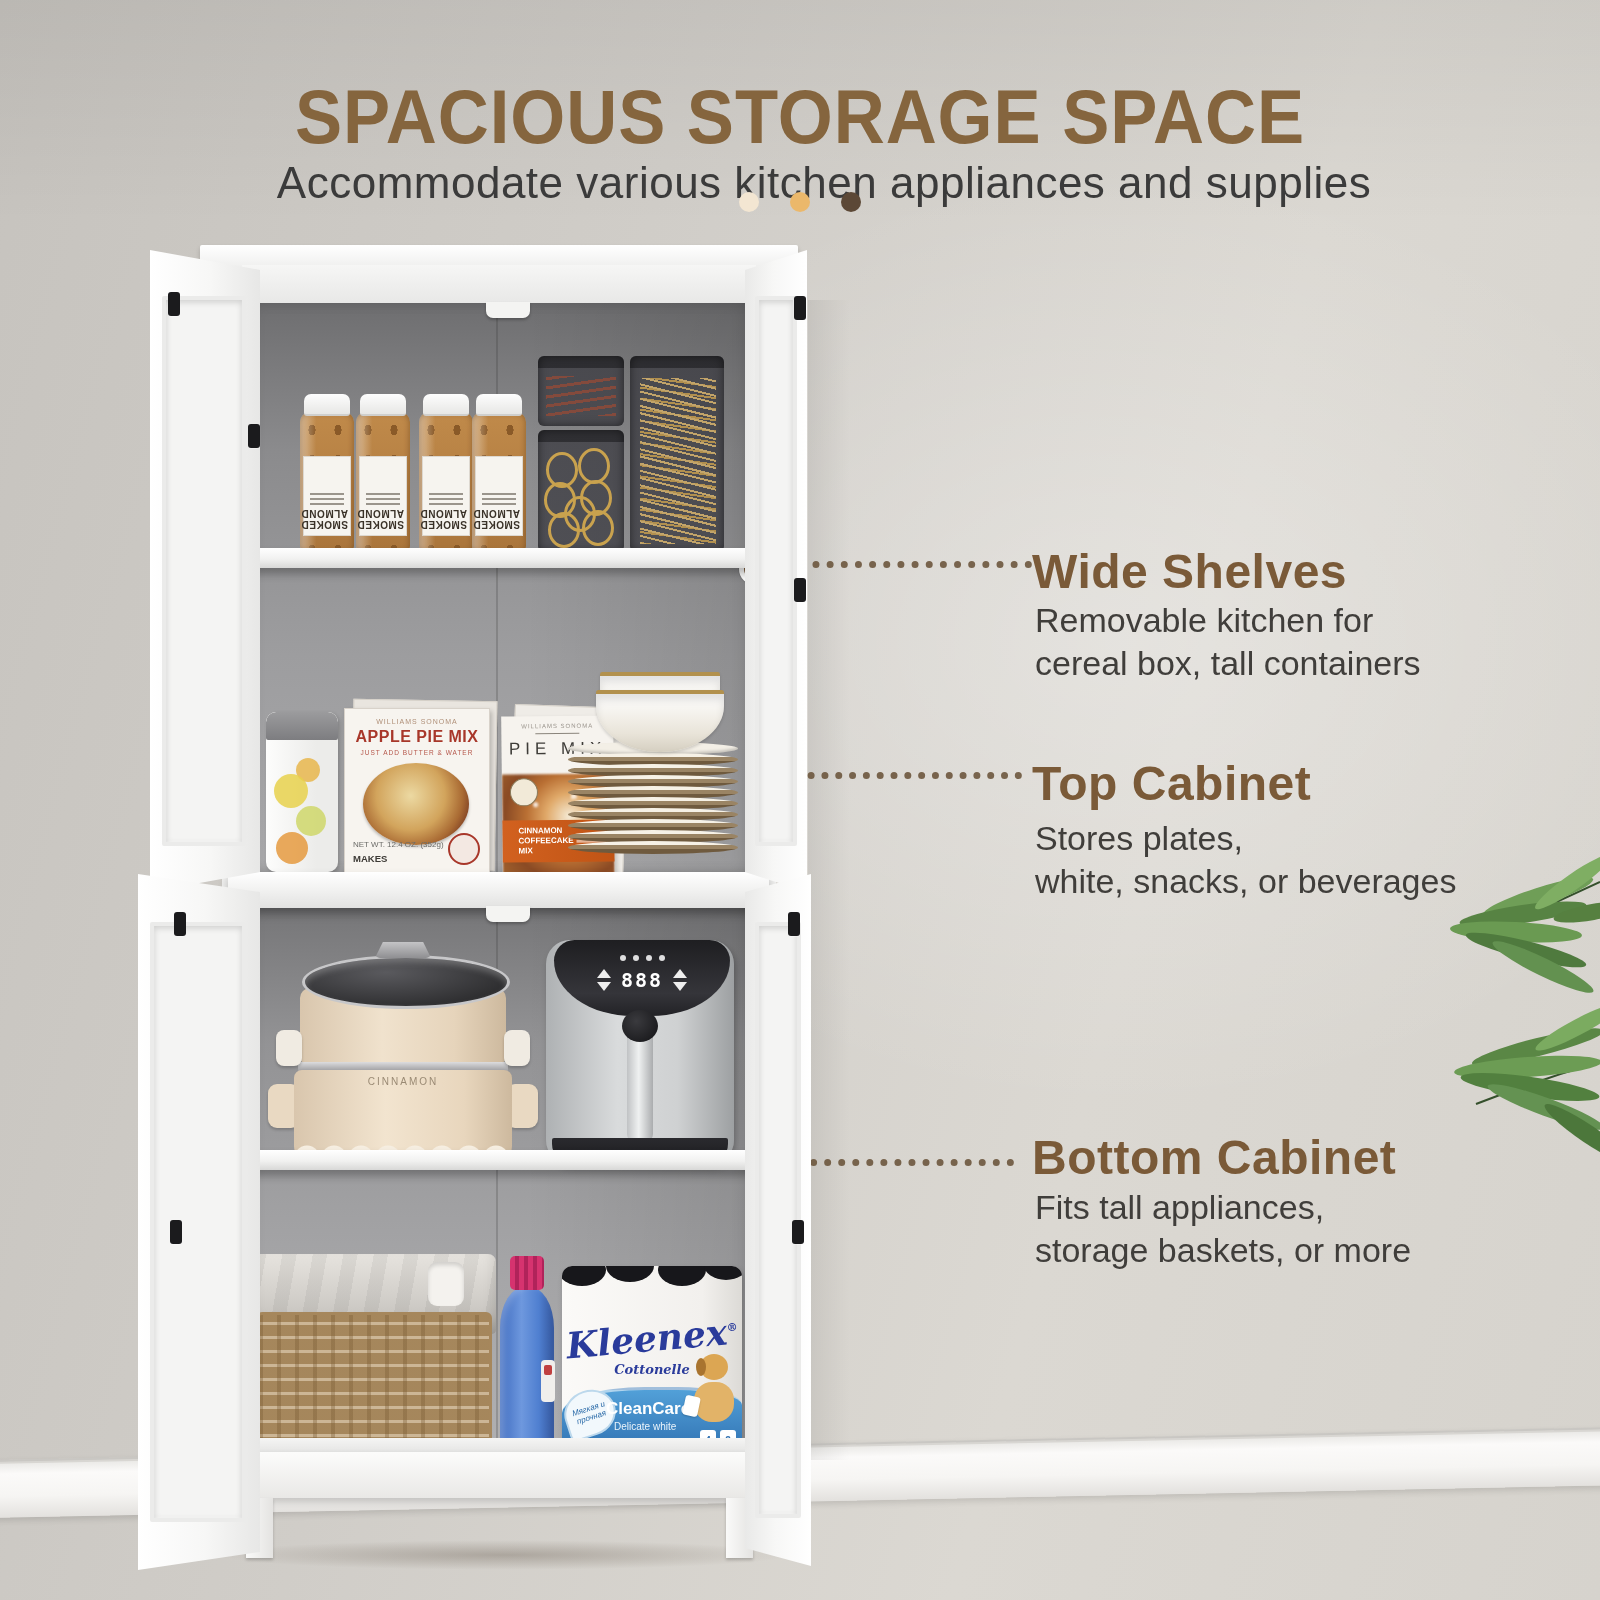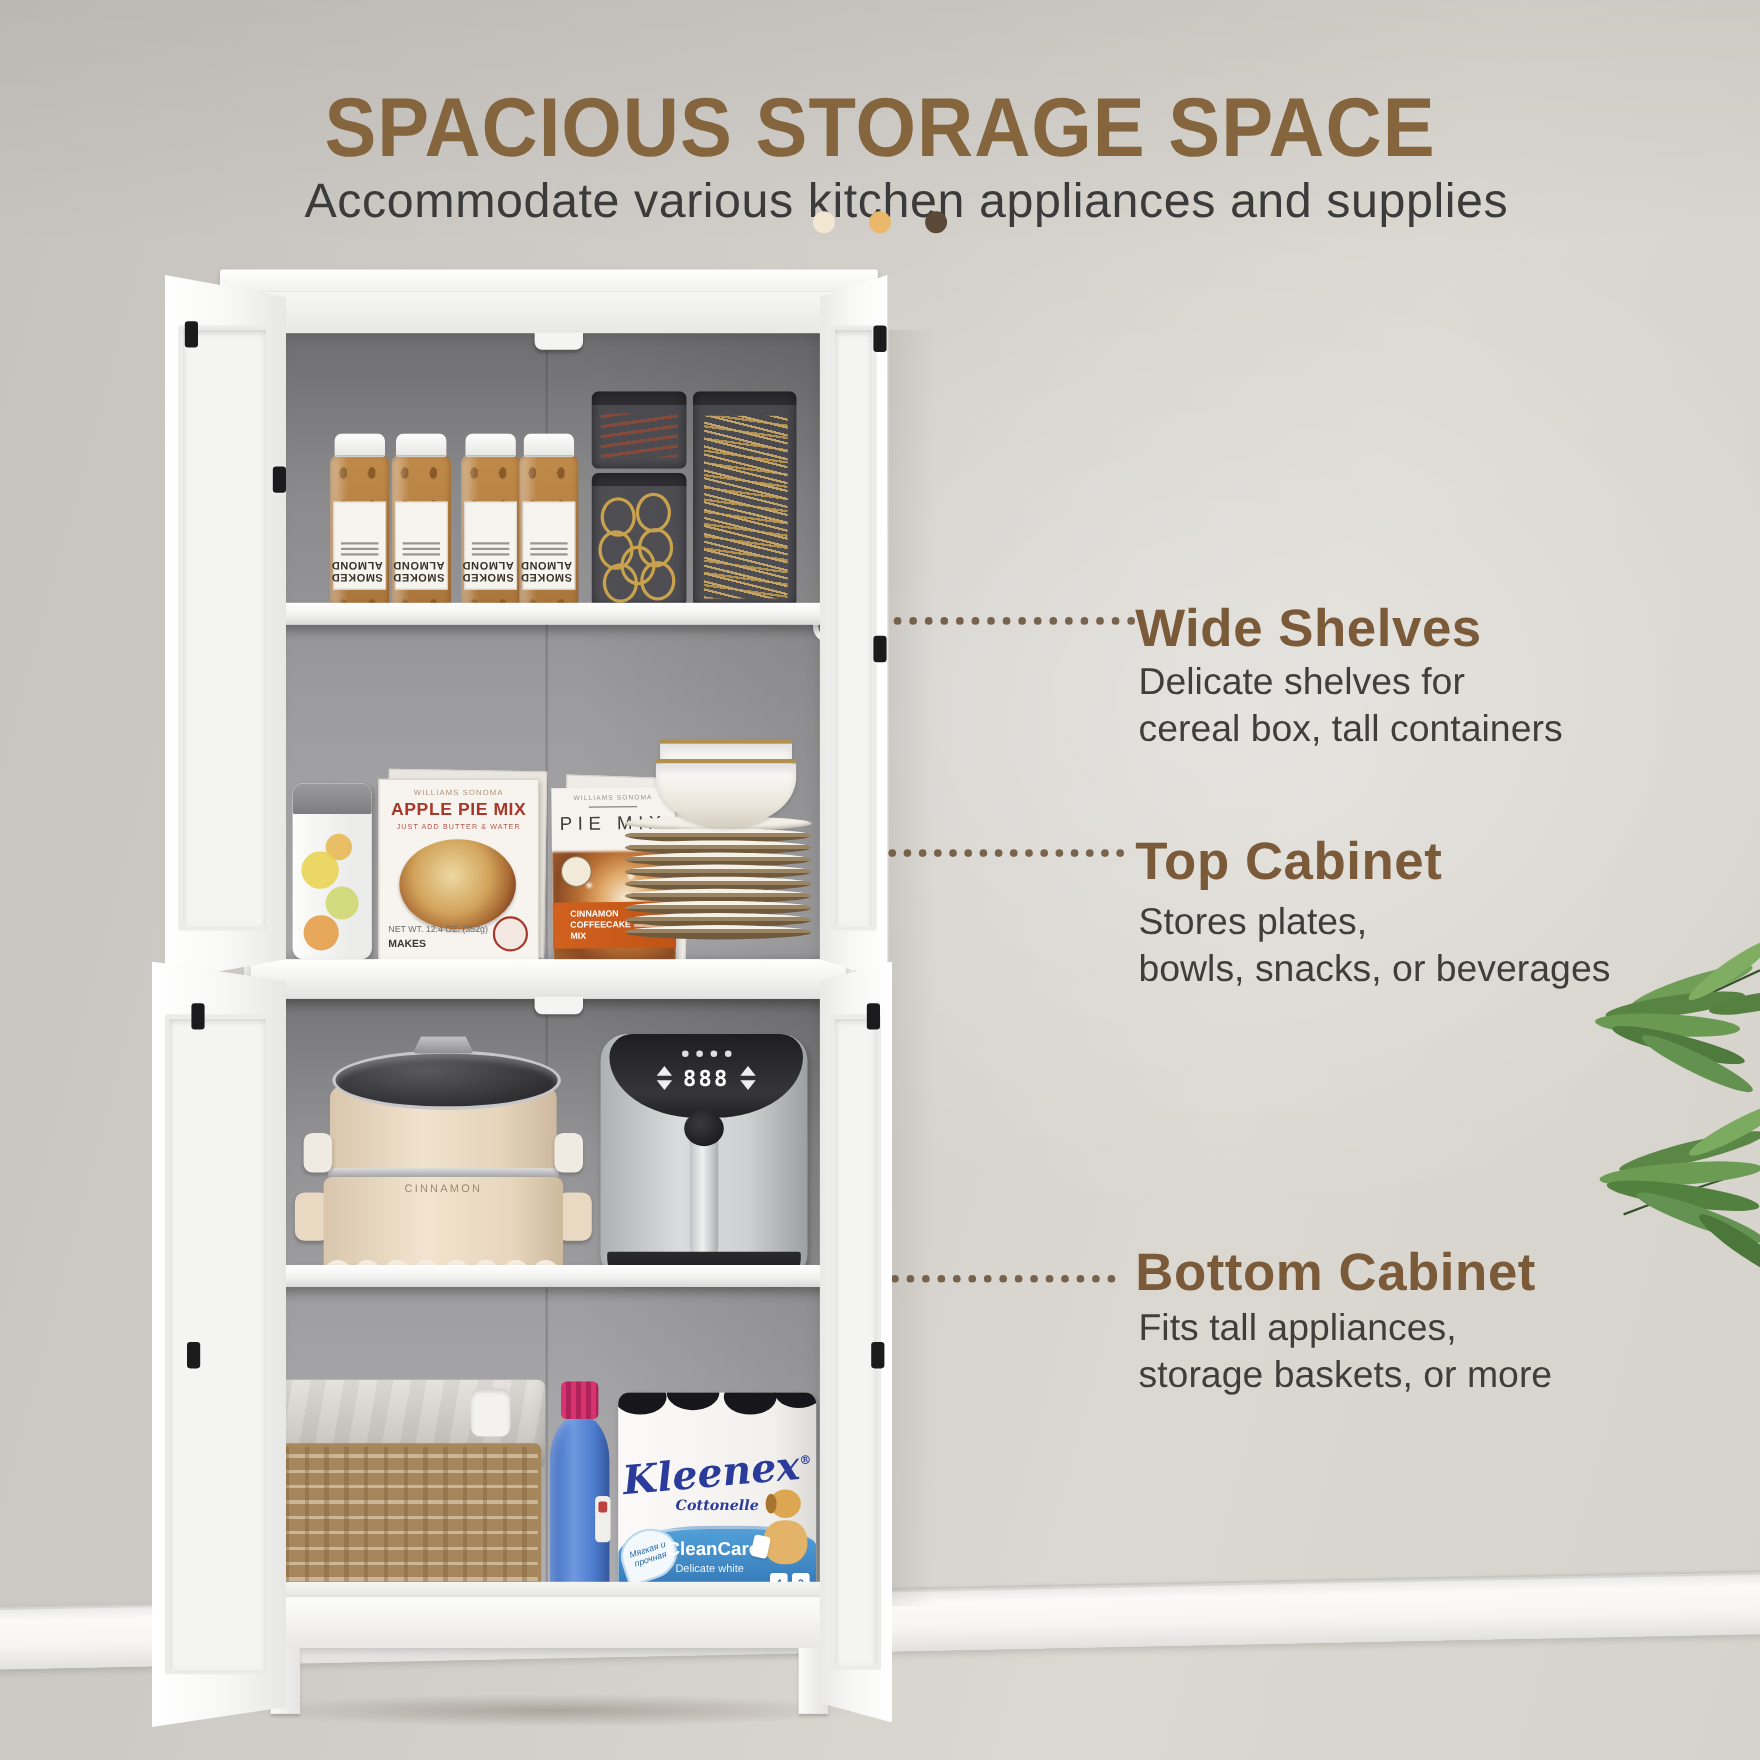--- a/index.html
+++ b/index.html
@@ -521,30 +521,30 @@
   <div class="hinge" style="left:794px;top:578px;"></div>
   <div class="hinge" style="left:174px;top:912px;"></div>
   <div class="hinge" style="left:788px;top:912px;"></div>
   <div class="hinge" style="left:170px;top:1220px;"></div>
   <div class="hinge" style="left:792px;top:1220px;"></div>
 
   <div class="ldot" style="left:739px;top:553px;"></div>
   <div class="leader" style="left:770px;top:561px;width:262px;"></div>
   <h2 class="co-title" style="top:504px;">Wide Shelves</h2>
   <p class="co-body" style="top:565px;">
-    <span>Delicate shelves for</span><br>
+    <span>Removable kitchen for</span><br>
     <span>cereal box, tall containers</span>
   </p>
 
   <div class="ldot" style="left:749px;top:764px;"></div>
   <div class="leader" style="left:780px;top:772px;width:242px;"></div>
   <h2 class="co-title" style="top:716px;">Top Cabinet</h2>
   <p class="co-body" style="top:783px;">
     <span>Stores plates,</span><br>
-    <span>bowls, snacks, or beverages</span>
+    <span>white, snacks, or beverages</span>
   </p>
 
   <div class="ldot" style="left:751px;top:1151px;"></div>
   <div class="leader" style="left:782px;top:1159px;width:232px;"></div>
   <h2 class="co-title" style="top:1090px;">Bottom Cabinet</h2>
   <p class="co-body" style="top:1152px;">
     <span>Fits tall appliances,</span><br>
     <span>storage baskets, or more</span>
   </p>
 

